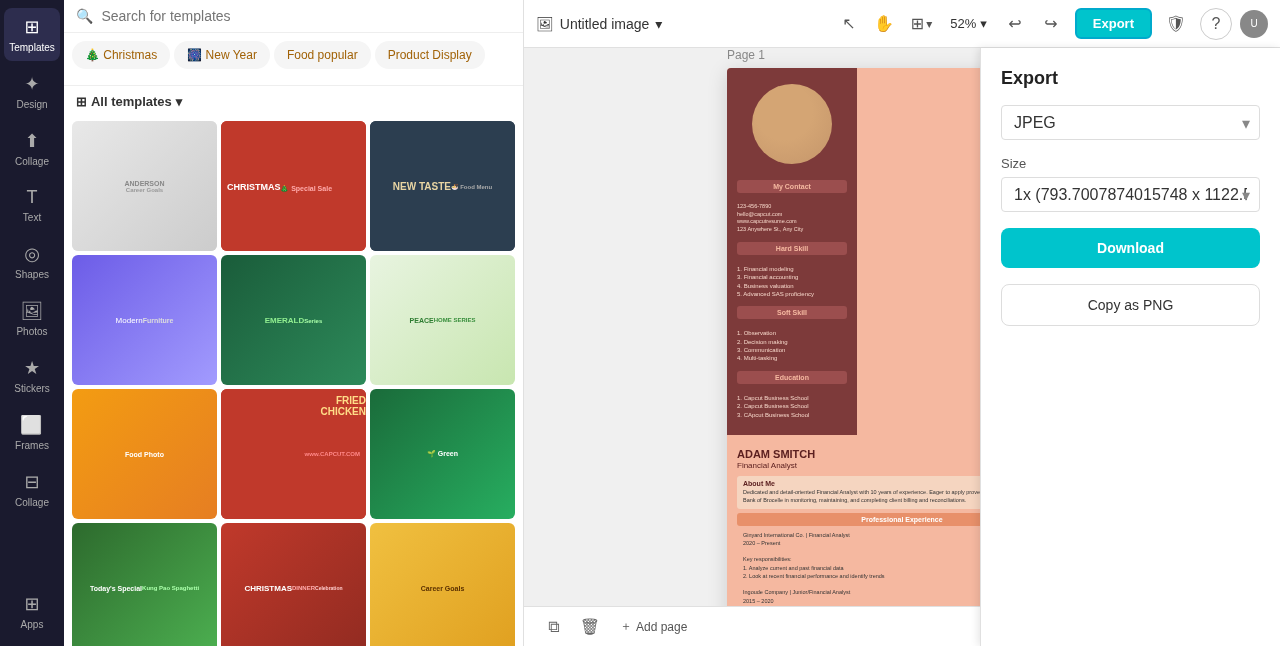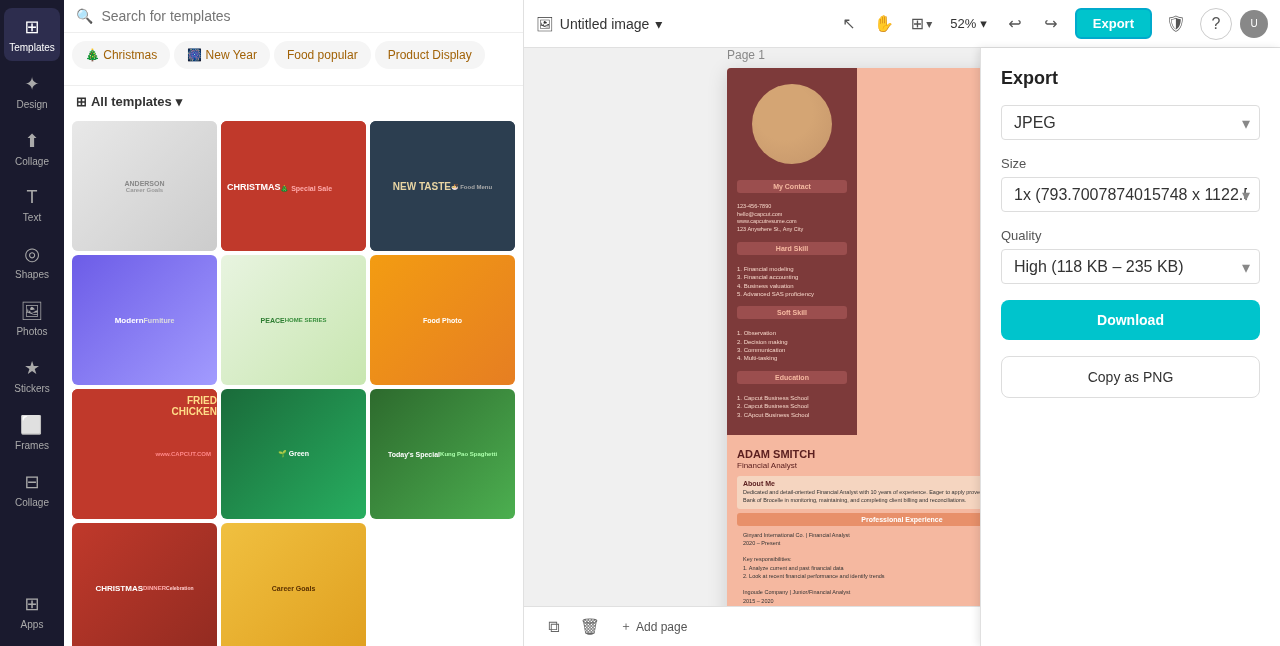--- a/index.html
+++ b/index.html
@@ -535,22 +535,28 @@
     </div>
     <div class="template-thumb t3">
       <div class="thumb-content" style="background:#2c3e50;">
         <div style="color:#e8d5a3;font-size:10px;font-weight:bold;">NEW TASTE</div>
         <div style="color:#aaa;font-size:6px;">🍜 Food Menu</div>
       </div>
     </div>
 
     <div class="template-thumb" style="background:linear-gradient(135deg,#6c5ce7,#a29bfe)">
       <div class="thumb-content">
-        <div style="color:#fff;font-size:8px;font-weight:bold;">Modern</div>
+        <div style="color:#fff;font-size:8px;font-weight:normal;">Modern</div>
         <div style="color:#ddd;font-size:7px;">Furniture</div>
+      </div>
+    </div>
+    <div class="template-thumb" style="background:linear-gradient(135deg,#1a5c3a,#2d8a5a)">
+      <div class="thumb-content">
+        <div style="color:#90ee90;font-size:8px;font-weight:bold;">EMERALD</div>
+        <div style="color:#aaffaa;font-size:6px;margin-top:2px;">Series</div>
       </div>
     </div>
     <div class="template-thumb" style="background:linear-gradient(135deg,#e8f4e0,#c8e6b0)">
       <div class="thumb-content">
         <div style="color:#2e7d32;font-size:7px;font-weight:bold;">PEACE</div>
         <div style="color:#388e3c;font-size:6px;">HOME SERIES</div>
       </div>
     </div>
 
     <div class="template-thumb" style="background:linear-gradient(135deg,#f39c12,#e67e22)">
@@ -711,27 +717,17 @@
       <label>Size</label>
       <div class="select-wrapper">
         <select class="export-select">
           <option>1x (793.7007874015748 x 1122.51968503937</option>
           <option>2x</option>
           <option>3x</option>
         </select>
       </div>
     </div>
 
-    <div class="export-field">
-      <label>Quality</label>
-      <div class="select-wrapper">
-        <select class="export-select">
-          <option>High (118 KB – 235 KB)</option>
-          <option>Medium</option>
-          <option>Low</option>
-        </select>
-      </div>
-    </div>
 
     <button class="download-btn">Download</button>
     <button class="copy-png-btn">Copy as PNG</button>
   </div>
 </div>
 
 </body></html>

